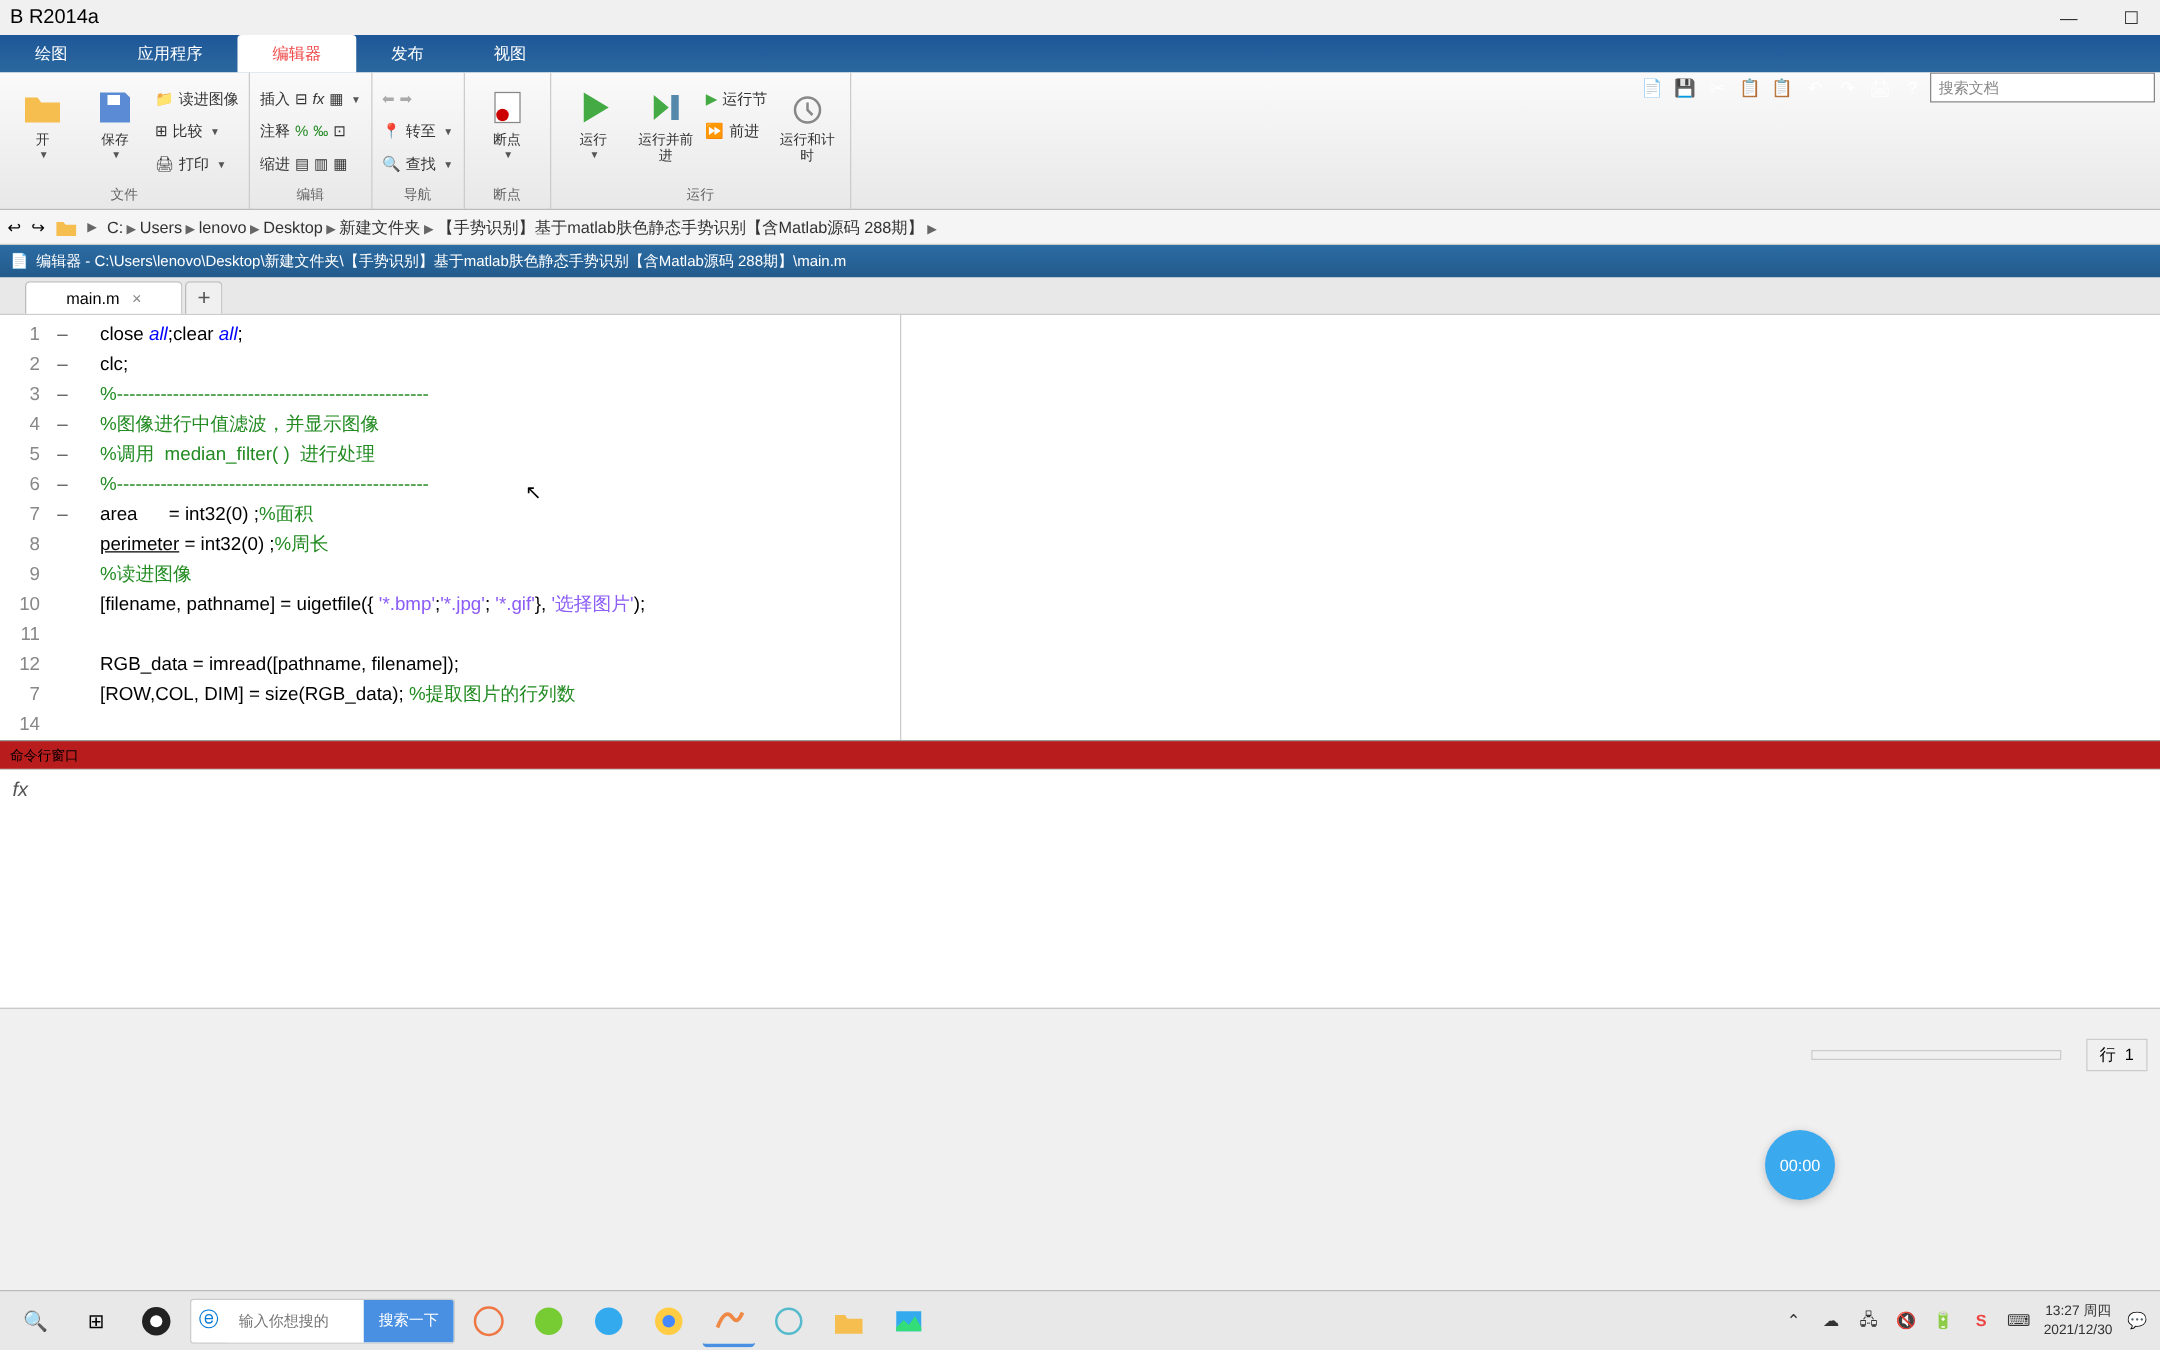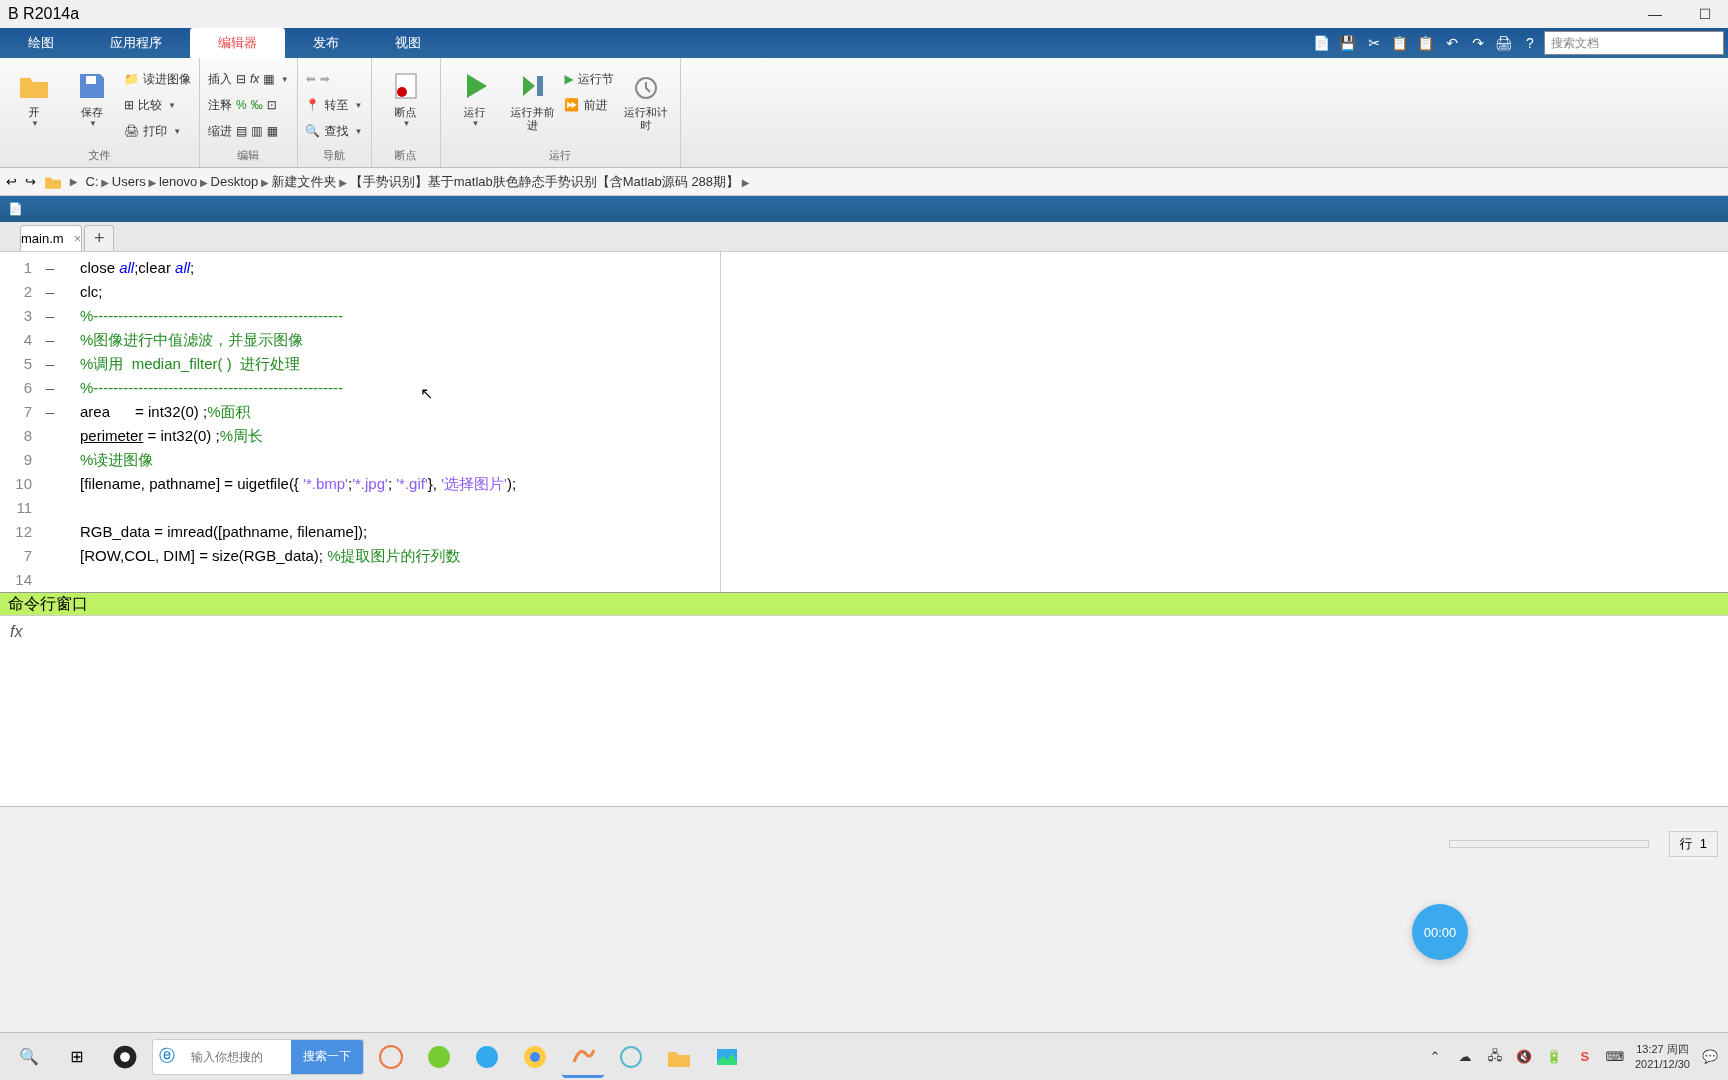--- a/index.html
+++ b/index.html
@@ -4,21 +4,21 @@
 <style>
 * { margin: 0; padding: 0; box-sizing: border-box; font-family: "Microsoft YaHei", "Segoe UI", sans-serif; }
 body { width: 1728px; height: 1080px; overflow: hidden; background: #f0f0f0; position: relative; }
 
 
 .titlebar { height: 28px; background: #f0f0f0; display: flex; align-items: center; padding: 0 8px; justify-content: space-between; }
 .titlebar-controls { display: flex; gap: 20px; }
 .titlebar-btn { width: 30px; height: 20px; display: flex; align-items: center; justify-content: center; font-size: 14px; color: #333; cursor: pointer; }
 
 
-.ribbon-bar { height: 30px; background: linear-gradient(to bottom, #1e5799, #2b689e); display: flex; align-items: flex-start; }
+.ribbon-bar { height: 30px; background: linear-gradient(to bottom, #1e5799, #2b689e); display: flex; align-items: flex-start; flex-direction: column; }
 .ribbon-tab { padding: 6px 28px; color: #fff; font-size: 13px; cursor: pointer; }
 .ribbon-tab.active { background: #fff; color: #ef4444; border-radius: 3px 3px 0 0; }
 .ribbon-right { margin-left: auto; display: flex; align-items: center; height: 100%; padding-right: 4px; gap: 2px; }
 .ribbon-icon { width: 24px; height: 24px; display: flex; align-items: center; justify-content: center; color: #fff; font-size: 14px; cursor: pointer; }
 .search-box { width: 180px; height: 24px; background: #fff; border: 1px solid #888; padding: 0 6px; font-size: 12px; color: #888; display: flex; align-items: center; }
 
 
 .ribbon-content { height: 110px; background: linear-gradient(to bottom, #fafafa, #e8e8e8); border-bottom: 1px solid #bbb; display: flex; }
 .ribbon-group { padding: 4px 8px; border-right: 1px solid #ccc; display: flex; flex-direction: column; justify-content: space-between; }
 .ribbon-group-label { text-align: center; font-size: 11px; color: #666; margin-top: 2px; }
@@ -34,39 +34,39 @@
 .path-bar { height: 28px; background: #f5f5f5; border-bottom: 1px solid #ccc; display: flex; align-items: center; padding: 0 6px; gap: 8px; font-size: 13px; }
 .path-icon { width: 18px; height: 18px; }
 .path-arrow { color: #666; font-size: 10px; }
 .path-crumb { color: #333; cursor: pointer; }
 
 
 .editor-titlebar { height: 26px; background: linear-gradient(to bottom, #2b6ca3, #235a8c); color: #fff; display: flex; align-items: center; padding: 0 8px; font-size: 12px; gap: 6px; }
 
 
 .tab-strip { height: 30px; background: #e8e8e8; border-bottom: 1px solid #ccc; display: flex; align-items: flex-end; padding-left: 20px; }
-.file-tab { padding: 5px 0; background: #fff; border: 1px solid #bbb; border-bottom: none; border-radius: 4px 4px 0 0; font-size: 13px; display: flex; align-items: flex-end; gap: 10px; cursor: pointer; }
+.file-tab { padding: 5px 32px; background: #fff; border: 1px solid #bbb; border-bottom: none; border-radius: 4px 4px 0 0; font-size: 13px; display: flex; align-items: flex-end; gap: 10px; cursor: pointer; }
 .tab-close { color: #888; font-size: 13px; cursor: pointer; }
 .tab-add { width: 30px; height: 26px; border: 1px solid #bbb; border-bottom: none; background: #f0f0f0; display: flex; align-items: center; justify-content: center; font-size: 18px; color: #555; cursor: pointer; border-radius: 4px 4px 0 0; margin-left: 2px; }
 
 
 .editor-area { height: 340px; background: #fff; display: flex; font-family: Consolas, "Courier New", monospace; font-size: 15px; position: relative; }
 .gutter { width: 40px; text-align: right; padding: 4px 8px 4px 4px; color: #888; line-height: 24px; user-select: none; }
 .exec-col { width: 20px; padding: 4px 0; line-height: 24px; color: #555; text-align: center; user-select: none; }
 .code-col { flex: 1; padding: 4px 20px; line-height: 24px; white-space: pre; position: relative; }
 .code-line { height: 24px; }
 .kw-blue { color: #0000ff; font-style: italic; }
 .kw-purple { color: #8b5cf6; }
 .kw-green { color: #228b22; }
 .underline { text-decoration: underline; }
 .vertical-sep { position: absolute; left: 720px; top: 0; bottom: 0; width: 1px; background: #ccc; }
 .cursor-arrow { position: absolute; left: 420px; top: 132px; font-size: 16px; color: #000; pointer-events: none; }
 
 
-.cmd-header { height: 24px; background: #bef264; border-top: 1px solid #999; border-bottom: 1px solid #ccc; padding: 0 8px; font-size: 16px; display: flex; align-items: center; }
+.cmd-header { height: 24px; background: #b91c1c; border-top: 1px solid #999; border-bottom: 1px solid #ccc; padding: 0 8px; font-size: 11px; display: flex; align-items: center; }
 .cmd-body { height: 190px; background: #fff; padding: 6px 10px; font-family: Consolas, monospace; font-size: 16px; font-style: italic; color: #555; position: relative; }
 
 
 .timer-badge { position: absolute; right: 260px; bottom: 120px; width: 56px; height: 56px; border-radius: 50%; background: #3ba9ee; color: #fff; display: flex; align-items: center; justify-content: center; font-size: 13px; box-shadow: 0 2px 8px rgba(0,0,0,0.2); }
 
 
 .status-bar { height: 30px; background: #f0f0f0; border-top: 1px solid #bbb; display: flex; align-items: center; justify-content: flex-end; padding: 0 10px; font-size: 13px; gap: 20px; }
 .status-box { border: 1px solid #ccc; padding: 3px 10px; margin-top: 44px; }
 
 
@@ -264,20 +264,21 @@
   <span>↪</span>
   <svg class="path-icon" viewBox="0 0 32 32">
       <path class="ico-folder" d="M2 8 h10 l3 4 h15 v16 h-28 z"></path>
     </svg>
   <span class="path-arrow">▶</span>
   <span id="path-crumbs-holder"><span class="path-crumb">C:</span><span class="path-arrow"> ▶ </span><span class="path-crumb">Users</span><span class="path-arrow"> ▶ </span><span class="path-crumb">lenovo</span><span class="path-arrow"> ▶ </span><span class="path-crumb">Desktop</span><span class="path-arrow"> ▶ </span><span class="path-crumb">新建文件夹</span><span class="path-arrow"> ▶ </span><span class="path-crumb">【手势识别】基于matlab肤色静态手势识别【含Matlab源码 288期】</span><span class="path-arrow"> ▶ </span></span>
 </div>
 
 <div class="editor-titlebar">
   <span>📄</span>
+  <span><span>编辑器 - </span><span>C:\Users\lenovo\Desktop\新建文件夹\【手势识别】基于matlab肤色静态手势识别【含Matlab源码 288期】\main.m</span></span>
 </div>
 
 <div class="tab-strip">
   <div class="file-tab">
     <span>main.m</span>
     <span class="tab-close">×</span>
   </div>
   <div class="tab-add">+</div>
 </div>
 

